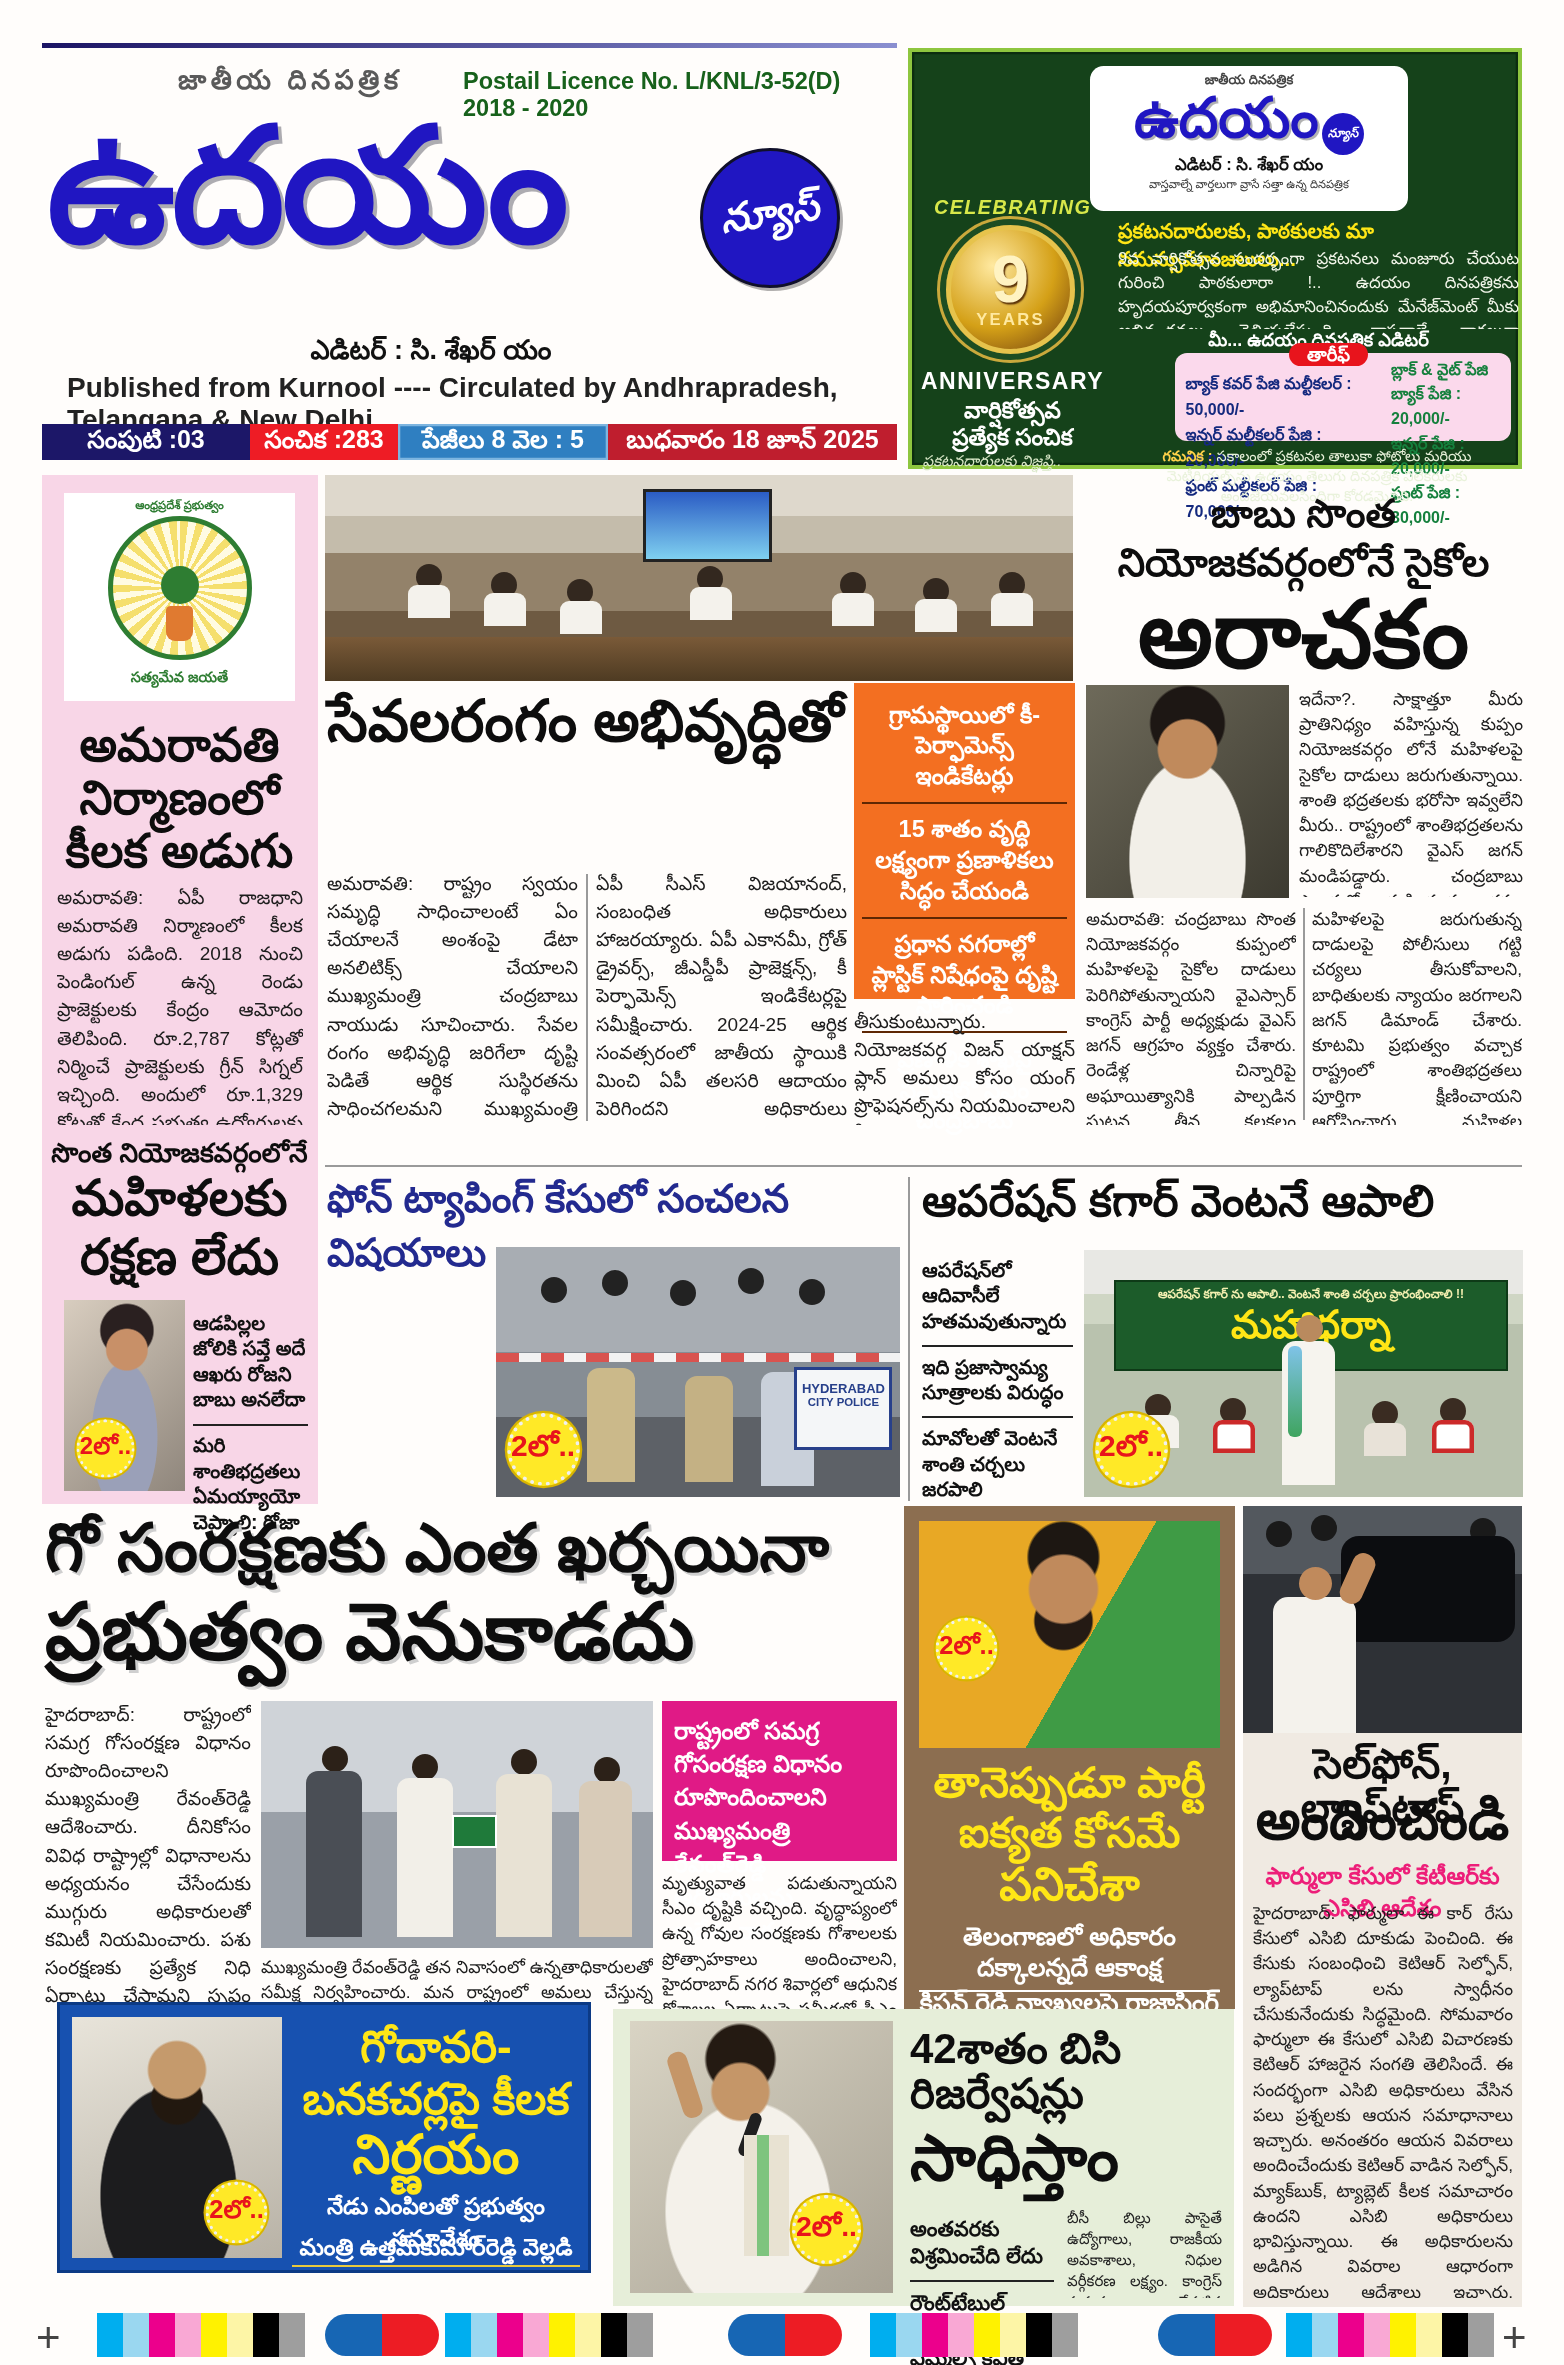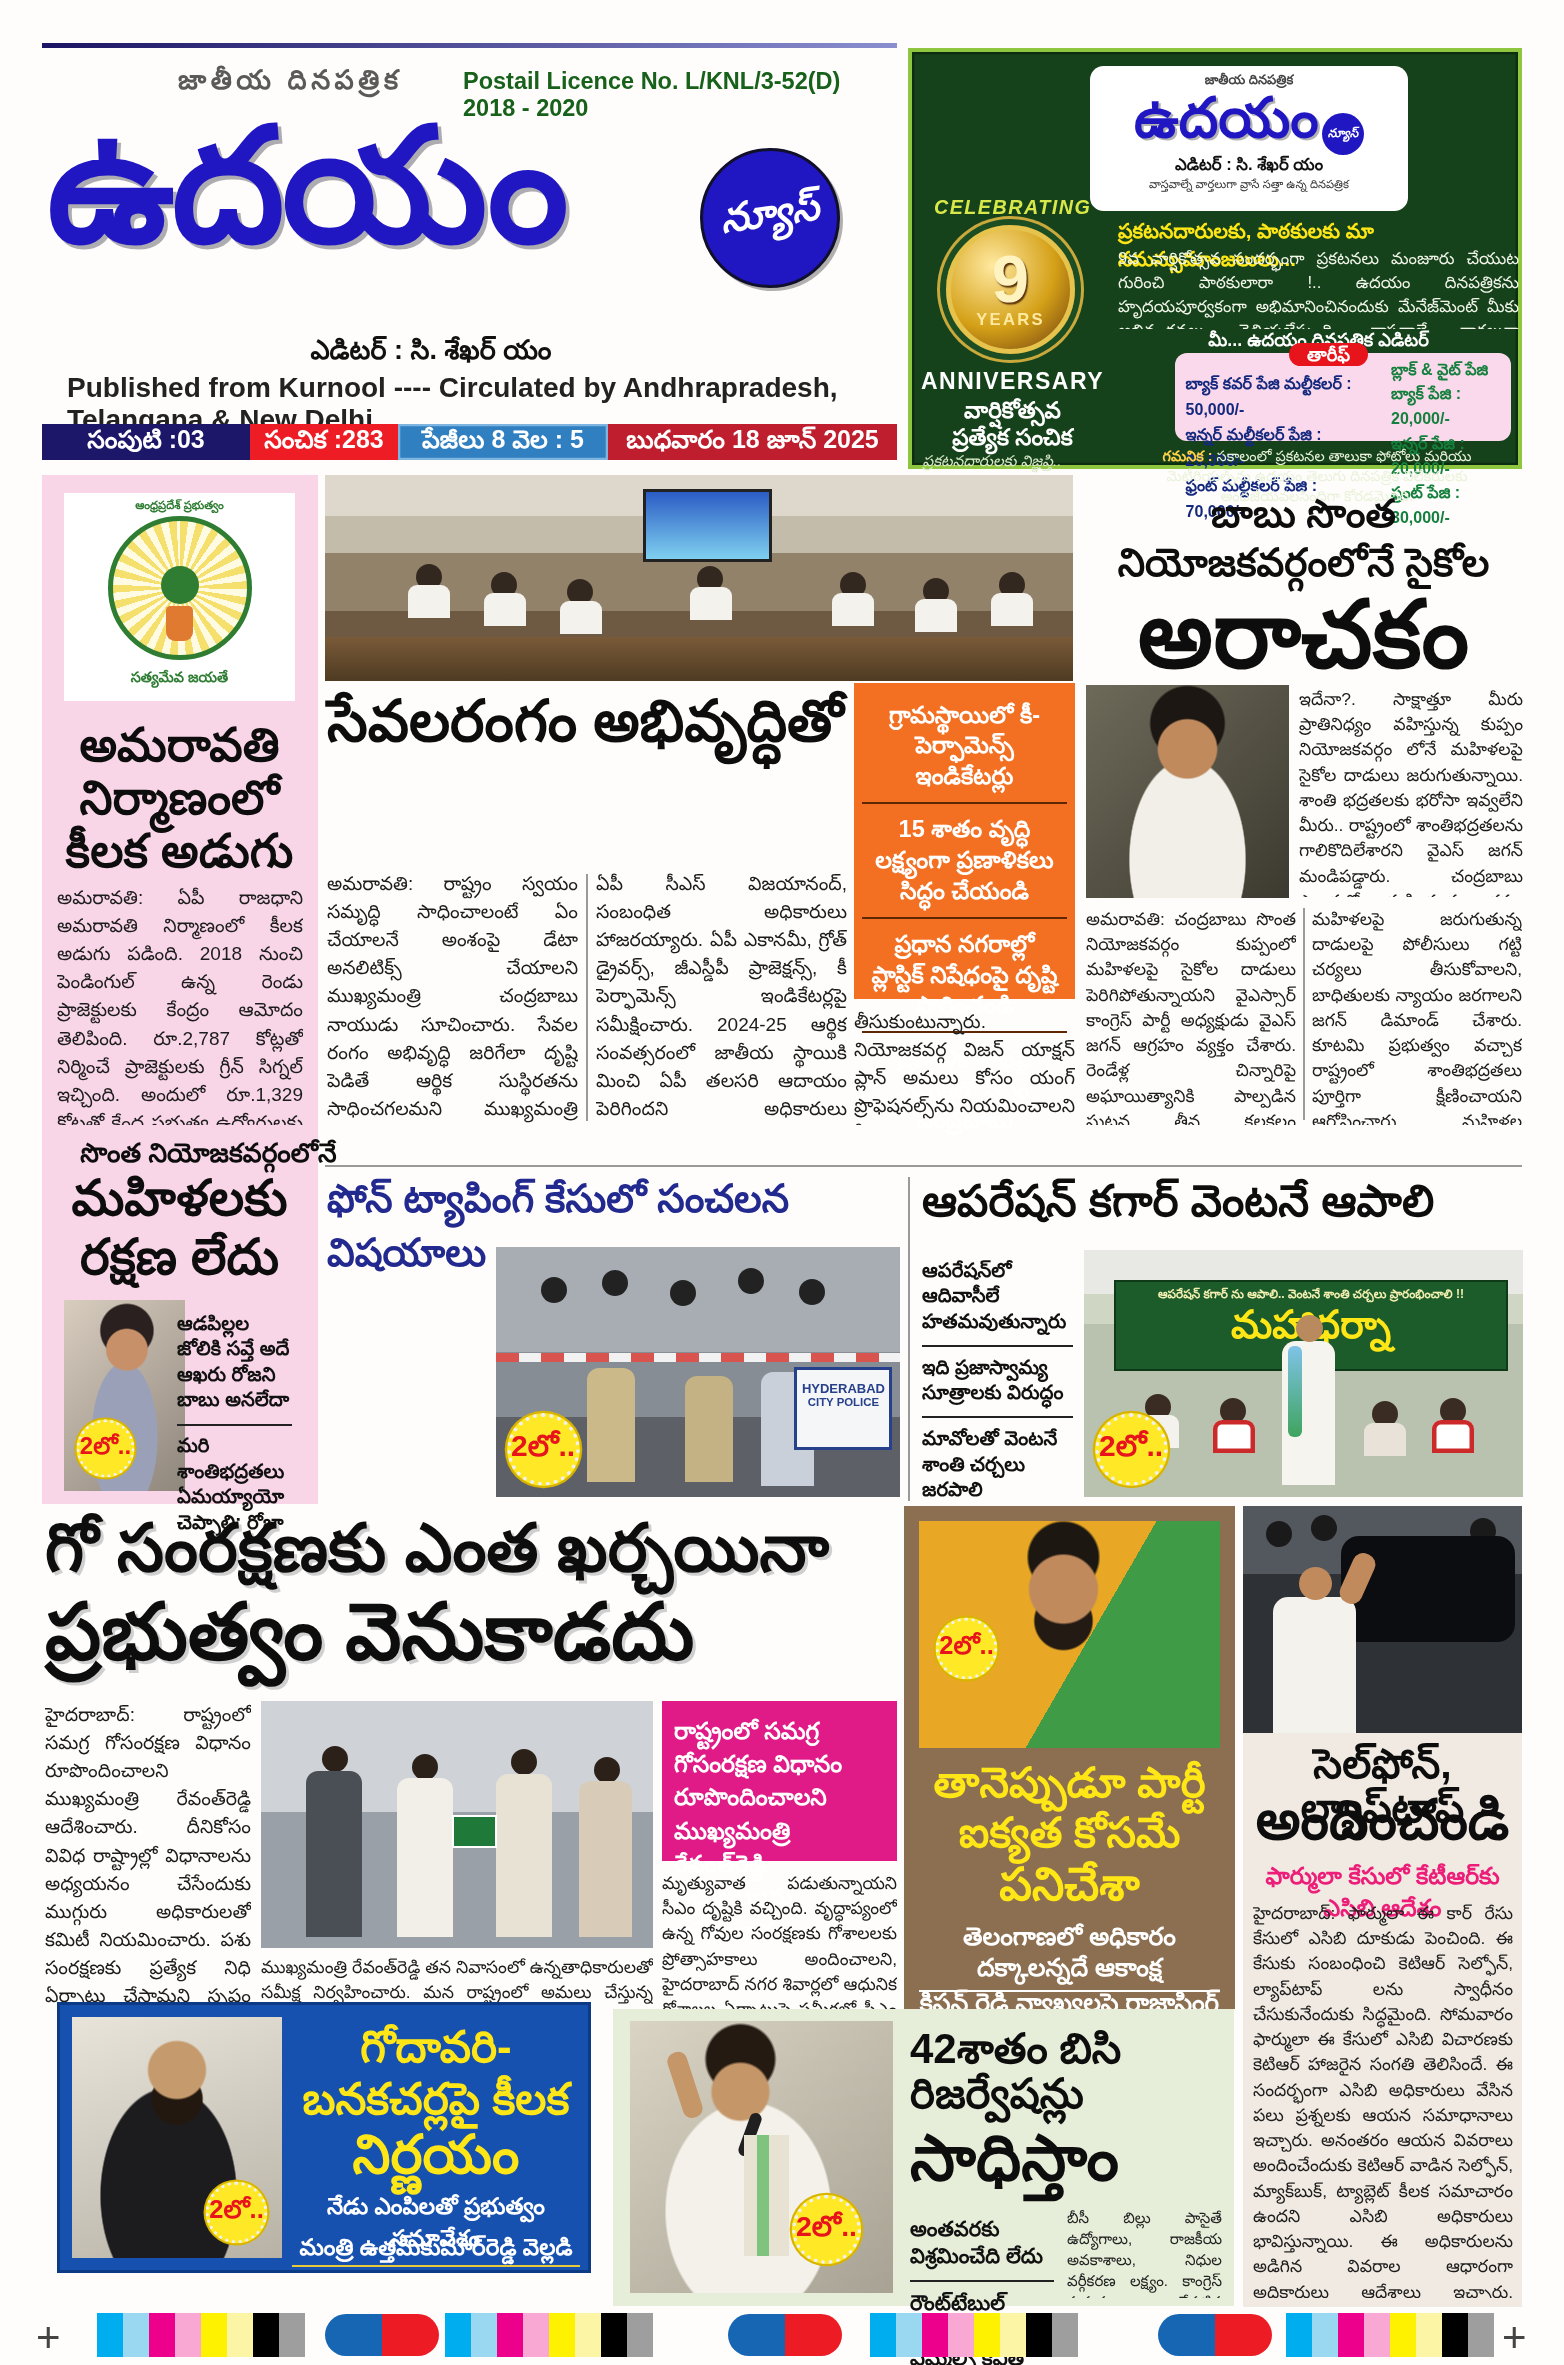--- a/index.html
+++ b/index.html
@@ -165,33 +165,33 @@
       <div class="abs" style="left:53px;top:85px;width:27px;height:35px;background:#e07a30;border-radius:4.5px 4.5px 9px 9px;"></div>
     </div>
     <div class="abs ctr" style="left:0;top:176px;width:231px;font-size:14.4px;color:#2e7d32;font-weight:bold;">సత్యమేవ జయతే</div>
   </div>
 
   <div class="abs h-black ctr" style="left:45px;top:720px;width:269px;font-size:47px;">అమరావతి</div>
   <div class="abs h-black ctr" style="left:45px;top:773px;width:269px;font-size:47px;">నిర్మాణంలో</div>
   <div class="abs h-black ctr" style="left:45px;top:826px;width:269px;font-size:47px;">కీలక అడుగు</div>
   <div class="abs body-text jus ovh" style="left:57px;top:884px;width:246px;height:241px;">అమరావతి:  ఏపీ రాజధాని అమరావతి నిర్మాణంలో కీలక అడుగు పడింది. 2018 నుంచి పెండింగుల్ ఉన్న రెండు ప్రాజెక్టులకు కేంద్రం ఆమోదం తెలిపింది. రూ.2,787 కోట్లతో నిర్మించే ప్రాజెక్టులకు గ్రీన్ సిగ్నల్ ఇచ్చింది. అందులో రూ.1,329 కోట్లతో కేంద్ర ప్రభుత్వ ఉద్యోగులకు క్వార్టర్స్ నిర్మాణం, రూ. 1,458 కోట్లతో కామన్ సెంట్రల్ సెక్రటేరియట్ నిర్మాణాలు ఉన్నాయి. ఈ ప్రాజెక్టులకు కేంద్ర ప్రభుత్వ కార్యాలయాల మెమోరం నిధులు విడుదల చేసింది. ఆ మేరకు కేంద్ర మంత్రి పెమ్మసాని చంద్రశేఖర్ ఎక్స్ వేదికగా వివరాలను వెల్లడించారు.</div>
 
-  <div class="abs h-black ctr" style="left:45px;top:1139px;width:269px;font-size:26.5px;margin-left:29px;">సొంత నియోజకవర్గంలోనే</div>
+  <div class="abs h-black ctr" style="left:45px;top:1139px;width:269px;font-size:26.5px;">సొంత నియోజకవర్గంలోనే</div>
   <div class="abs h-black ctr" style="left:45px;top:1171px;width:269px;font-size:50px;">మహిళలకు</div>
   <div class="abs h-black ctr" style="left:45px;top:1230px;width:269px;font-size:50px;">రక్షణ లేదు</div>
   <div class="photo" style="left:64px;top:1300px;width:121px;height:191px;background:
       radial-gradient(circle at 52% 26%, #c89068 0 13%, transparent 14%),
       radial-gradient(circle at 52% 16%, #2a2020 0 15%, transparent 16%),
       radial-gradient(ellipse at 50% 72%, #9aa0b8 0 38%, transparent 39%),
       linear-gradient(135deg,#d8cdbf,#8f867c);">
     <div class="badge" style="position:absolute;left:4.5px;bottom:6px;transform:scale(.8);">
         <span>2లో..</span>
       </div>
   </div>
-  <div class="abs" style="left:177px;top:1303px;width:115px;">
+  <div class="abs" style="left:193px;top:1303px;width:115px;">
     <div class="bullet" style="font-size:19.7px;">ఆడపిల్లల జోలికి సవ్తే అదే ఆఖరు రోజని బాబు అనలేదా</div>
     <div class="bullet" style="font-size:19.7px;">మరి శాంతిభద్రతలు ఏమయ్యాయో చెప్పాలి: రోజా</div>
   </div>
 
   <div class="photo" style="left:325px;top:475px;width:748px;height:206px;background:
       linear-gradient(180deg,#ded8cc 0 20%, #c4bcab 20% 38%, #93826a 38% 66%, #6e5a42 66% 100%);">
     <div class="abs" style="left:318px;top:13.6px;width:129px;height:73px;background:linear-gradient(#2b5cc4,#7fd0f0);border:3px solid #222;"></div>
     <div class="head-dot" style="left:91px;top:89px;"></div>
       <div class="shirt" style="left:83px;top:110px;"></div>
     <div class="head-dot" style="left:166px;top:97px;"></div>

